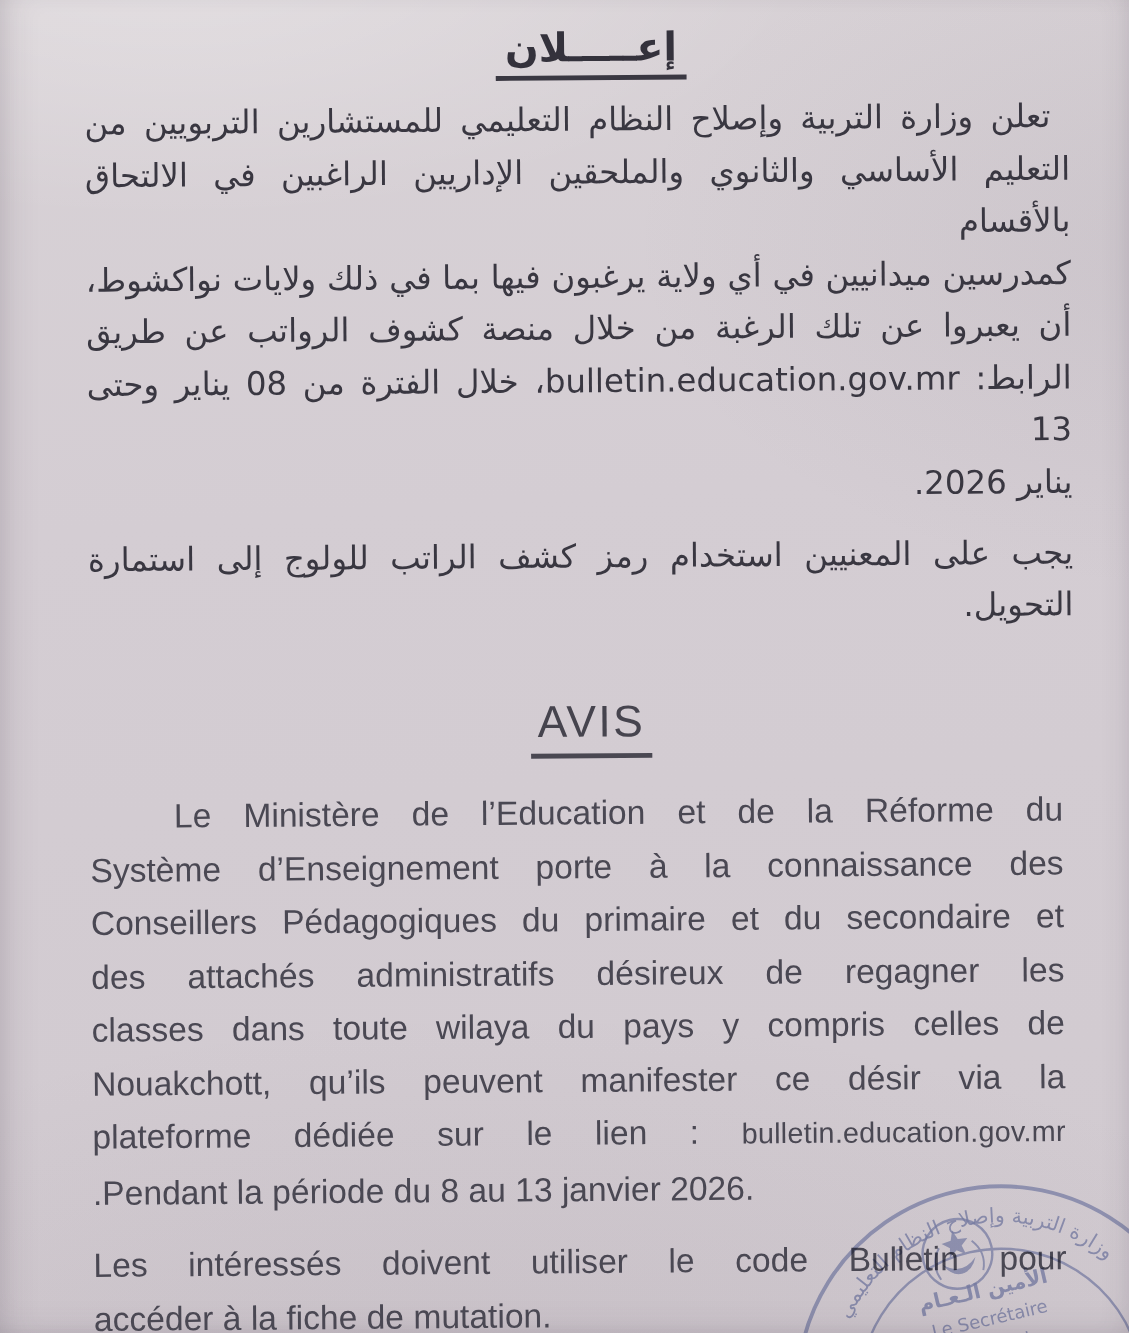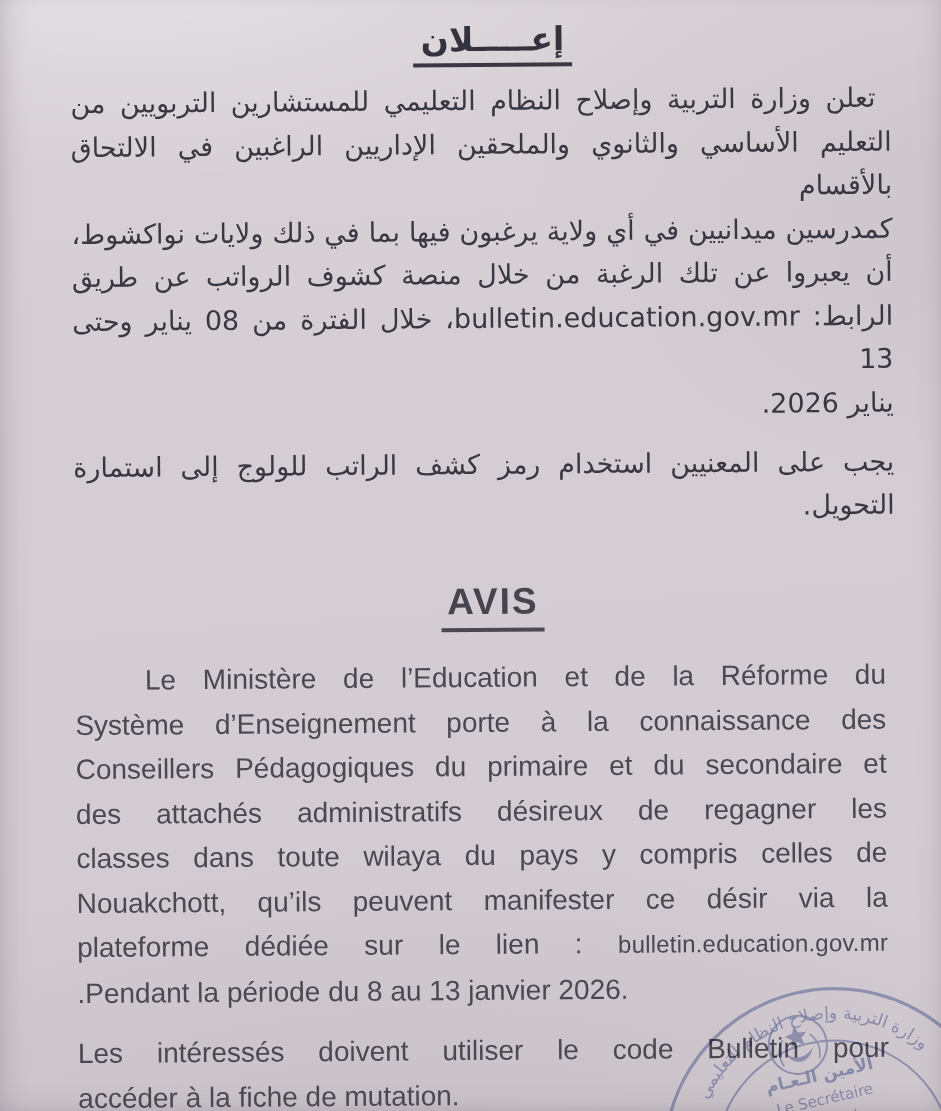--- a/index.html
+++ b/index.html
@@ -23,21 +23,21 @@
   
   .ar-body{direction:rtl;margin:12px 46px 0 74px;font-size:27px;line-height:43.5px;color:#393741;}
   .ar-line{text-align:justify;text-align-last:justify;}
   .ar-line.first{padding-right:16px;}
   .ar-line.last{text-align-last:right;}
   .ar-note{direction:rtl;margin:16px 46px 0 74px;font-size:27px;line-height:43px;
     color:#393741;text-align:justify;text-align-last:justify;}
   
   .avis{text-align:center;margin-top:52px;padding-left:44px;}
   .avis span{display:inline-block;font-family:"Liberation Sans",sans-serif;font-size:37px;
-    font-weight:bold;letter-spacing:2px;color:#46444e;border-bottom:4px solid #4a4852;padding:0 6px 5px;}
+    font-weight:normal;letter-spacing:2px;color:#46444e;border-bottom:4px solid #4a4852;padding:0 6px 5px;}
   
   .fr{font-family:"Liberation Sans",sans-serif;color:#4a4853;margin:24px 56px 0 74px;
       font-size:28px;line-height:44.5px;}
   .fr-line{text-align:justify;text-align-last:justify;}
   .fr-line.first{text-indent:70px;}
   .fr-line.last{text-align-last:left;}
   .fr .url{font-size:24px;letter-spacing:0.2px;}
   .fr-p2{margin-top:16px;}
   
   .stamp{position:absolute;left:640px;top:975px;filter:blur(0.6px);opacity:0.85;mix-blend-mode:multiply;}

